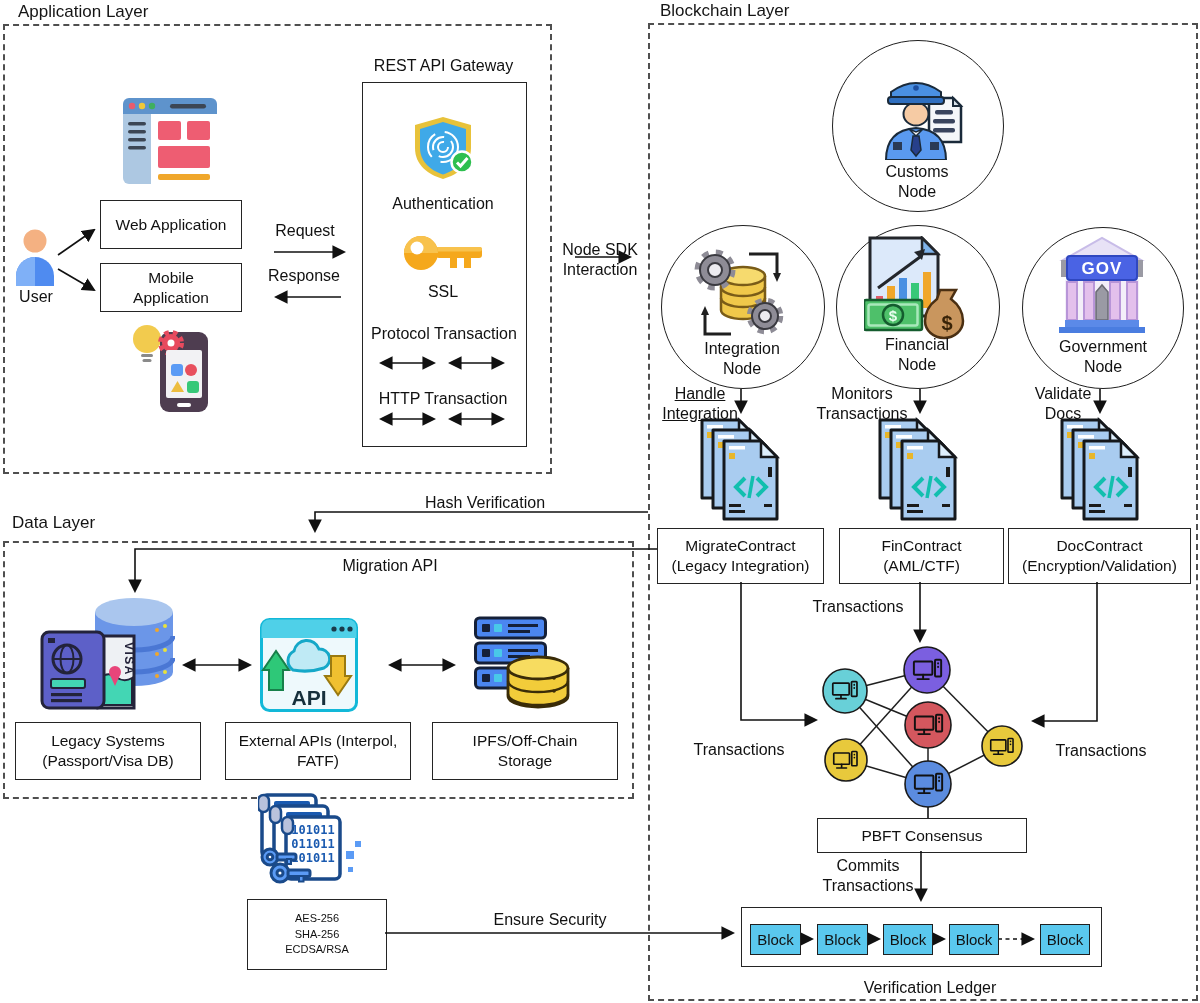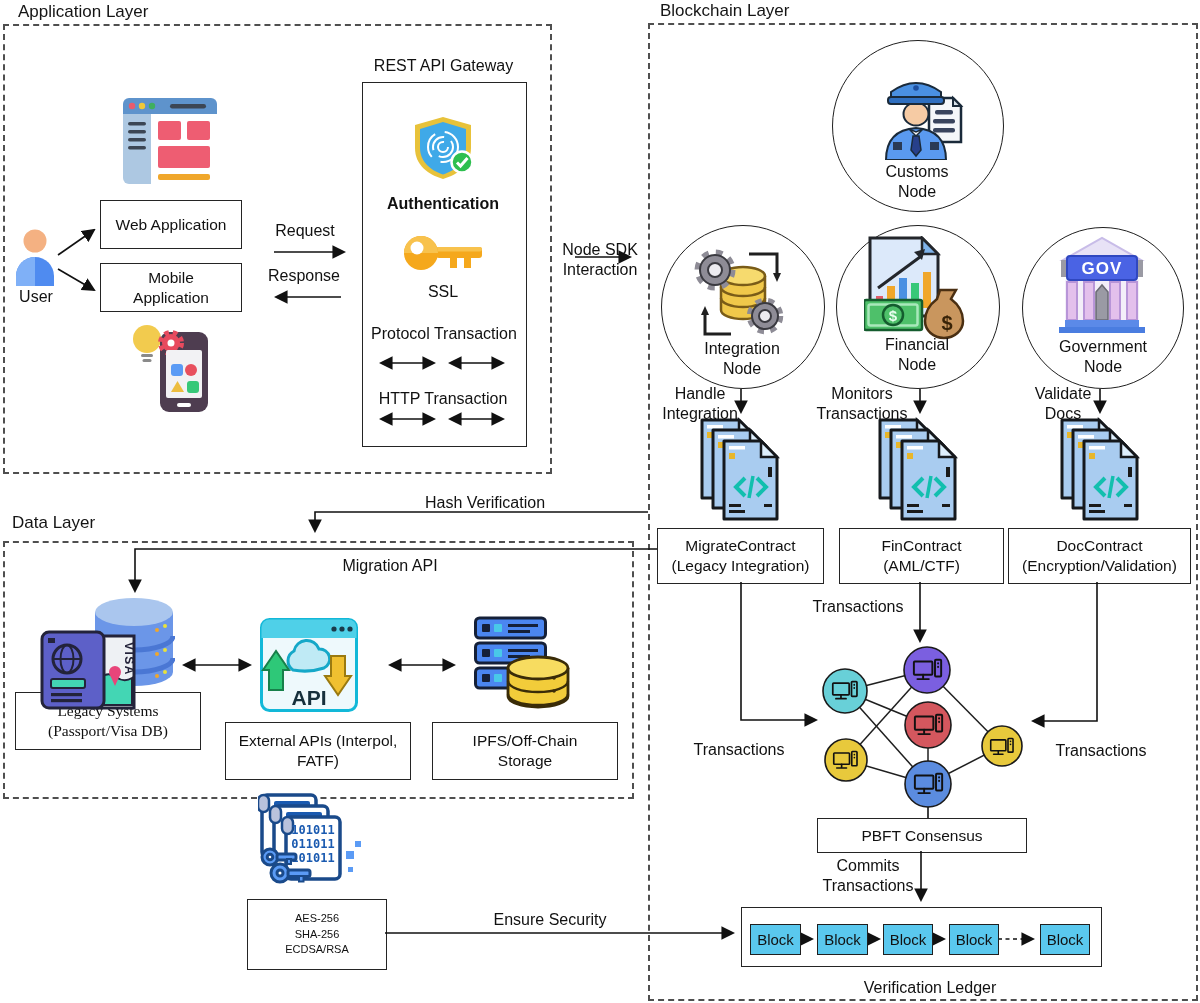--- a/index.html
+++ b/index.html
@@ -42,55 +42,55 @@
 Application</div>
   <div class="bx" style="left:362px;top:82px;width:163px;height:363px;"></div>
   <div class="bx" style="left:657px;top:528px;width:165px;height:54px;">MigrateContract
 (Legacy Integration)</div>
   <div class="bx" style="left:839px;top:528px;width:163px;height:54px;">FinContract
 (AML/CTF)</div>
   <div class="bx" style="left:1008px;top:528px;width:181px;height:54px;">DocContract
 (Encryption/Validation)</div>
   <div class="bx" style="left:817px;top:818px;width:208px;height:33px;">PBFT Consensus</div>
   <div class="bx" style="left:741px;top:907px;width:359px;height:58px;border-width:1.8px;"></div>
-  <div class="bx" style="left:15px;top:692px;width:184px;height:56px;font-family:Liberation Serif, serif;">Legacy Systems
+  <div class="bx" style="left:15px;top:722px;width:184px;height:56px;">Legacy Systems
 (Passport/Visa DB)</div>
   <div class="bx" style="left:225px;top:722px;width:184px;height:56px;">External APIs (Interpol,
 FATF)</div>
   <div class="bx" style="left:432px;top:722px;width:184px;height:56px;">IPFS/Off-Chain
 Storage</div>
   <div class="bx" style="left:247px;top:899px;width:138px;height:69px;font-size:11px;line-height:1.4;">AES-256
 SHA-256
 ECDSA/RSA</div>
 
   <div class="blk" style="left:750px;top:924px;width:49px;height:29px;">Block</div>
   <div class="blk" style="left:817px;top:924px;width:49px;height:29px;">Block</div>
   <div class="blk" style="left:883px;top:924px;width:48px;height:29px;">Block</div>
   <div class="blk" style="left:949px;top:924px;width:48px;height:29px;">Block</div>
   <div class="blk" style="left:1040px;top:924px;width:48px;height:29px;">Block</div>
 
   <div class="lbl" style="left:10px;top:287px;width:52px;">User</div>
   <div class="lbl" style="left:260px;top:221px;width:90px;">Request</div>
   <div class="lbl" style="left:257px;top:266px;width:94px;">Response</div>
   <div class="lbl" style="left:362px;top:56px;width:163px;">REST API Gateway</div>
-  <div class="lbl" style="left:382px;top:194px;width:122px;font-weight:bold;">Authentication</div>
+  <div class="lbl" style="left:382px;top:194px;width:122px;">Authentication</div>
   <div class="lbl" style="left:410px;top:282px;width:66px;">SSL</div>
   <div class="lbl" style="left:364px;top:324px;width:160px;">Protocol Transaction</div>
   <div class="lbl" style="left:368px;top:389px;width:150px;">HTTP Transaction</div>
   <div class="lbl" style="left:550px;top:197px;width:100px;margin-top:43px;">Node SDK
 Interaction</div>
   <div class="lbl" style="left:862px;top:162px;width:110px;">Customs
 Node</div>
   <div class="lbl" style="left:681px;top:339px;width:122px;">Integration
 Node</div>
   <div class="lbl" style="left:857px;top:335px;width:120px;">Financial
 Node</div>
   <div class="lbl" style="left:1039px;top:337px;width:128px;">Government
 Node</div>
-  <div class="lbl" style="left:650px;top:384px;width:100px;">Handle
+  <div class="lbl" style="left:650px;top:384px;width:100px;text-decoration:underline;">Handle
 Integration</div>
   <div class="lbl" style="left:805px;top:384px;width:114px;">Monitors
 Transactions</div>
   <div class="lbl" style="left:1017px;top:384px;width:92px;">Validate
 Docs</div>
   <div class="lbl" style="left:808px;top:597px;width:100px;">Transactions</div>
   <div class="lbl" style="left:689px;top:740px;width:100px;">Transactions</div>
   <div class="lbl" style="left:1050px;top:741px;width:102px;">Transactions</div>
   <div class="lbl" style="left:813px;top:856px;width:110px;">Commits
 Transactions</div>

